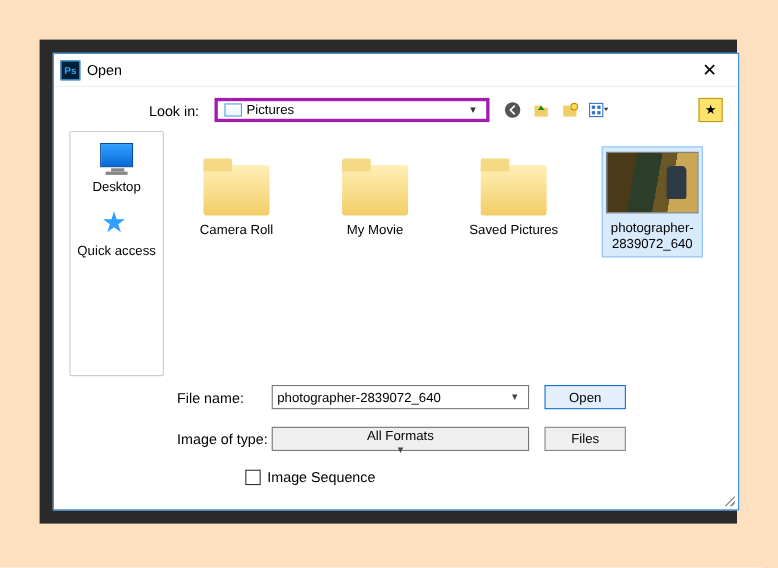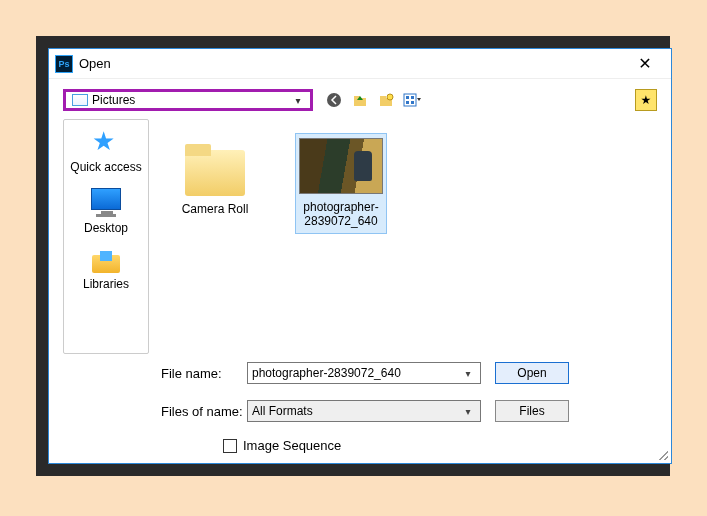--- a/index.html
+++ b/index.html
@@ -231,33 +231,33 @@
   }
   .form-row .lbl { width: 86px; margin-left:98px; }
   .combo {
     width: 234px;
     height: 22px;
     border:1px solid #777;
     display:flex; align-items:center; padding:0 4px;
   }
   .combo .ctext { flex:1; font-size:12px;}
   .combo .drop { width:16px; text-align:center; font-size:10px; color:#444; }
-  .combo.grey { background:#efefef; }
+  .combo.grey { background:#efefef;flex-direction:column; }
   .act-btn {
     width: 74px; height: 22px;
     border:1px solid #888;
     background:#efefef;
     margin-left: 14px;
     font-size:12px;
     display:flex; align-items:center; justify-content:center;
   }
   .act-btn.default { background:#e4eefc; border:1.5px solid #1a6fd1; }
   .checkbox-row {
     display:flex; align-items:center;
-    margin: 10px 0 0 160px;
+    margin: 10px 0 12px 160px;
     gap:6px;
   }
   .cbox {
     width:14px; height:14px; border:1px solid #333; background:#fff;
   }
   .resize-grip {
     position:absolute; right:3px; bottom:3px;
     width:12px; height:12px;
     background:
       linear-gradient(135deg, transparent 0 60%, #999 60% 70%, transparent 70% 80%, #999 80% 90%, transparent 90%);
@@ -269,20 +269,21 @@
 <div class="outer-frame">
   <div class="dialog">
 
     <div class="titlebar">
       <div class="ps-icon">Ps</div>
       <div class="title-text">Open</div>
       <div class="close-btn">✕</div>
     </div>
 
     <div class="toolbar-row">
+      <div class="lookin-label">Look in:</div>
       <div class="lookin-combo">
         <div class="folder-mini"></div>
         <div class="combo-text">Pictures</div>
         <div class="drop-arrow">▾</div>
       </div>
       <div class="nav-icons">
         <div class="nav-btn">
           <svg width="16" height="16">
               <circle cx="8" cy="8" r="7" fill="#555"></circle>
               <path d="M10 4 L6 8 L10 12" stroke="#fff" stroke-width="1.5" fill="none"></path>
@@ -315,57 +316,61 @@
       </div>
       <div class="sep"></div>
       <div class="star-btn">
         <span>★</span>
       </div>
     </div>
 
     <div class="body-row">
       <div class="places-bar">
         <div class="place-item">
-          <div class="icon-star"></div>
-          <div>Quick access</div>
-        </div>
-        <div class="place-item">
           <div class="icon-desktop"></div>
           <div class="desktop-stand"></div>
           <div>Desktop</div>
         </div>
         <div class="place-item">
-          <div class="icon-lib"></div>
-          <div>Libraries</div>
+          <div class="icon-star"></div>
+          <div>Quick access</div>
         </div>
       </div>
 
       <div class="file-area">
         <div class="file-item">
           <div class="folder-icon"></div>
           <div class="item-label">Camera Roll</div>
+        </div>
+        <div class="file-item">
+          <div class="folder-icon"></div>
+          <div class="item-label">My Movie</div>
+        </div>
+        <div class="file-item">
+          <div class="folder-icon"></div>
+          <div class="item-label">Saved Pictures</div>
         </div>
         <div class="file-item selected">
           <div class="thumb-box"></div>
           <div class="item-label">photographer-2839072_640</div>
         </div>
       </div>
     </div>
 
     <div class="bottom-form">
       <div class="form-row">
         <div class="lbl">File name:</div>
         <div class="combo">
           <div class="ctext">photographer-2839072_640</div>
           <div class="drop">▾</div>
         </div>
         <div class="act-btn default">Open</div>
       </div>
       <div class="form-row">
-        <div class="lbl">Files of name:</div>
+        <div class="lbl">Image of type:</div>
         <div class="combo grey">
           <div class="ctext">All Formats</div>
           <div class="drop">▾</div>
         </div>
         <div class="act-btn">Files</div>
       </div>
       <div class="checkbox-row">
         <div class="cbox"></div>
         <div>Image Sequence</div>
       </div>

